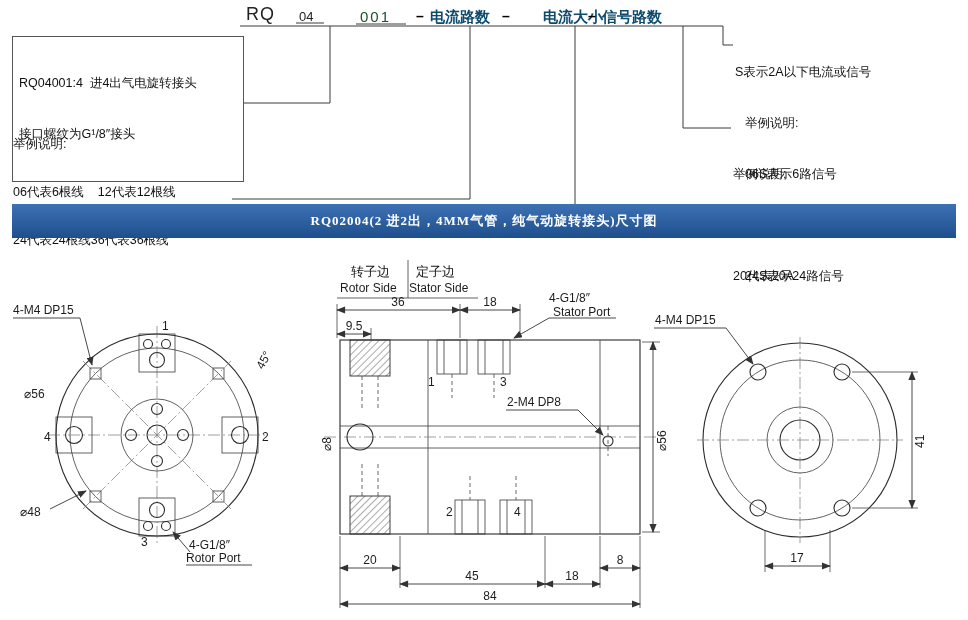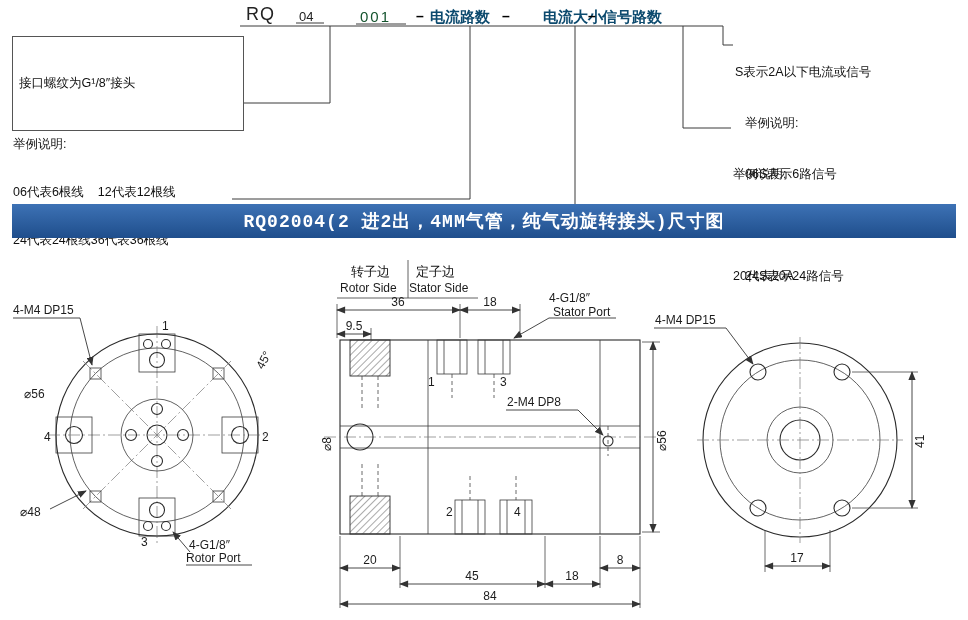--- a/index.html
+++ b/index.html
@@ -10,21 +10,21 @@
   .code-num { font-size:13px; color:#222; }
   .code-num2 { font-size:15px; letter-spacing:2px; color:#14532d; }
   .code-term { font-size:15px; font-weight:bold; font-family:"Liberation Serif",serif; color:#0c4a6e; }
   .code-dash { font-size:14px; font-weight:bold; color:#000; }
   .block { font-size:12.5px; line-height:16px; white-space:pre; color:#111; }
   .block div { white-space:pre; }
   .model-box { border:1px solid #555; padding:4px 6px; font-size:12.5px; line-height:17px; white-space:pre; width:232px; }
   .sig-block { font-size:12.5px; line-height:17px; white-space:pre; }
   .sig-block .ind { padding-left:10px; }
   .banner { position:absolute; left:12px; top:204px; width:944px; height:34px; display:flex; align-items:center; justify-content:center; background:linear-gradient(180deg,#3d72b5,#1f4e8c); }
-  .banner span { color:#ffffff; font-weight:bold; font-size:18px; letter-spacing:1px; font-family:Liberation Mono, monospace;text-align:right; }
+  .banner span { color:#ffffff; font-weight:bold; font-size:13px; letter-spacing:1px; font-family:Liberation Serif, serif;text-align:right; }
   svg { position:absolute; left:0; }
   .ln   { fill:none; stroke:#2b2b2b; stroke-width:1.1; }
   .thin { fill:none; stroke:#3a3a3a; stroke-width:0.8; }
   .cl   { fill:none; stroke:#777; stroke-width:0.7; stroke-dasharray:12 3 2 3; }
   .dash { fill:none; stroke:#444; stroke-width:0.8; stroke-dasharray:4 3; }
   .dim  { fill:none; stroke:#333; stroke-width:0.9; }
   .ext  { fill:none; stroke:#444; stroke-width:0.8; }
   .ldr  { fill:none; stroke:#333; stroke-width:0.9; }
   .conn { fill:none; stroke:#3a3a3a; stroke-width:1; }
   .hatch { fill:url(#hatchp); stroke:#2b2b2b; stroke-width:0.9; }
@@ -55,20 +55,21 @@
     <line class="conn" x1="470" y1="26" x2="470" y2="199"></line>
     <line class="conn" x1="232" y1="199" x2="470" y2="199"></line>
     <line class="conn" x1="575" y1="26" x2="575" y2="204"></line>
     <line class="conn" x1="683" y1="26" x2="683" y2="128"></line>
     <line class="conn" x1="683" y1="128" x2="731" y2="128"></line>
     <line class="conn" x1="723" y1="26" x2="723" y2="45"></line>
     <line class="conn" x1="723" y1="45" x2="733" y2="45"></line>
   </svg>
 
   <div class="abs model-box" style="left:12px; top:36px;">
+    <div>RQ04001:4  进4出气电旋转接头</div>
     <div>接口螺纹为G¹/8″接头</div>
   </div>
 
   <div class="abs block" style="left:13px; top:104px;">
     <div>举例说明:</div>
     <div>06代表6根线    12代表12根线</div>
     <div>24代表24根线36代表36根线</div>
   </div>
 
   <div class="abs sig-block" style="left:735px; top:30px;">

